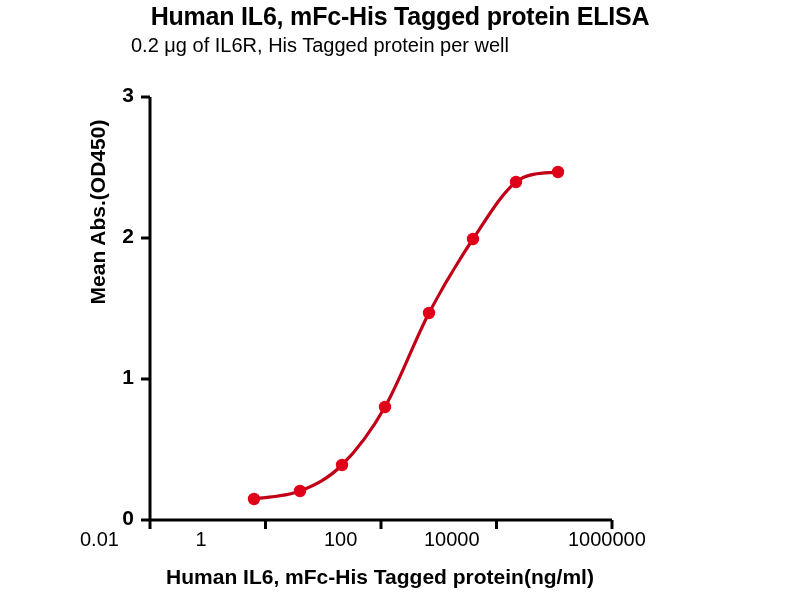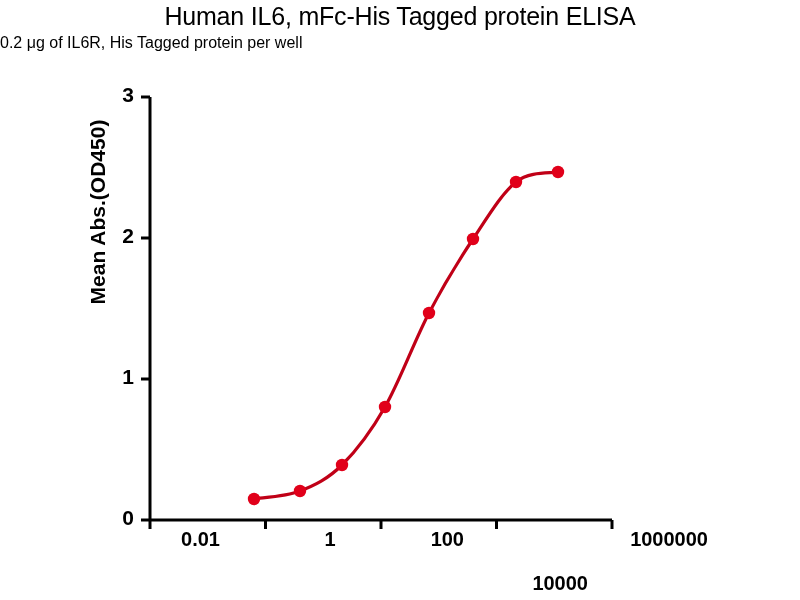--- a/index.html
+++ b/index.html
@@ -20,30 +20,31 @@
     width: 800px;
     height: 600px;
   }
   .title {
     position: absolute;
     left: 0;
     top: 2px;
     width: 800px;
     text-align: center;
     font-size: 25px;
-    font-weight: normal;
+    font-weight: bold;
     letter-spacing: -0.2px;
     white-space: nowrap;
   }
   .subtitle {
     position: absolute;
     left: 0;
     top: 34px;
     width: 640px;
-    font-size: 16px;
+    text-align: center;
+    font-size: 20px;
     font-weight: normal;
     white-space: nowrap;
   }
   .xlabel {
     position: absolute;
     left: 0;
     top: 565px;
     width: 760px;
     text-align: center;
     font-size: 21px;
@@ -63,22 +64,22 @@
     white-space: nowrap;
   }
   #plot {
     position: absolute;
     left: 0;
     top: 0;
   }
   .tick-x {
     position: absolute;
     font-size: 20px;
-    font-weight: bold;
-    text-align: right;
+    font-weight: normal;
+    text-align: left;
     white-space: nowrap;
     top: 528px;
   }
   .tick-y {
     position: absolute;
     font-size: 21px;
     font-weight: bold;
     text-align: right;
     white-space: nowrap;
     width: 40px;
@@ -120,25 +121,26 @@
         <circle cx="473" cy="239" r="6.2" fill="#E1001A"></circle>
         <circle cx="516" cy="182" r="6.2" fill="#E1001A"></circle>
         <circle cx="558" cy="172" r="6.2" fill="#E1001A"></circle>
       </g>
   </svg>
 
   <div id="xtick-labels">
       <div class="tick-x" style="left: 80px; width: 140px;">0.01</div>
       <div class="tick-x" style="left: 195.5px; width: 140px;">1</div>
       <div class="tick-x" style="left: 324px; width: 140px;">100</div>
-      <div class="tick-x" style="left: 448px; width: 140px; margin-top: 44px;">10000</div>
+      <div class="tick-x" style="left: 424px; width: 140px;">10000</div>
       <div class="tick-x" style="left: 568px; width: 140px;">1000000</div>
     </div>
   <div id="ytick-labels">
       <div class="tick-y" style="left: 94px; top: 506px;">0</div>
       <div class="tick-y" style="left: 94px; top: 365px;">1</div>
       <div class="tick-y" style="left: 94px; top: 224px;">2</div>
       <div class="tick-y" style="left: 94px; top: 83px;">3</div>
     </div>
 
+  <div class="xlabel">Human IL6, mFc-His Tagged protein(ng/ml)</div>
   <div class="ylabel">Mean Abs.(OD450)</div>
 
 </div>
 
 </body></html>

